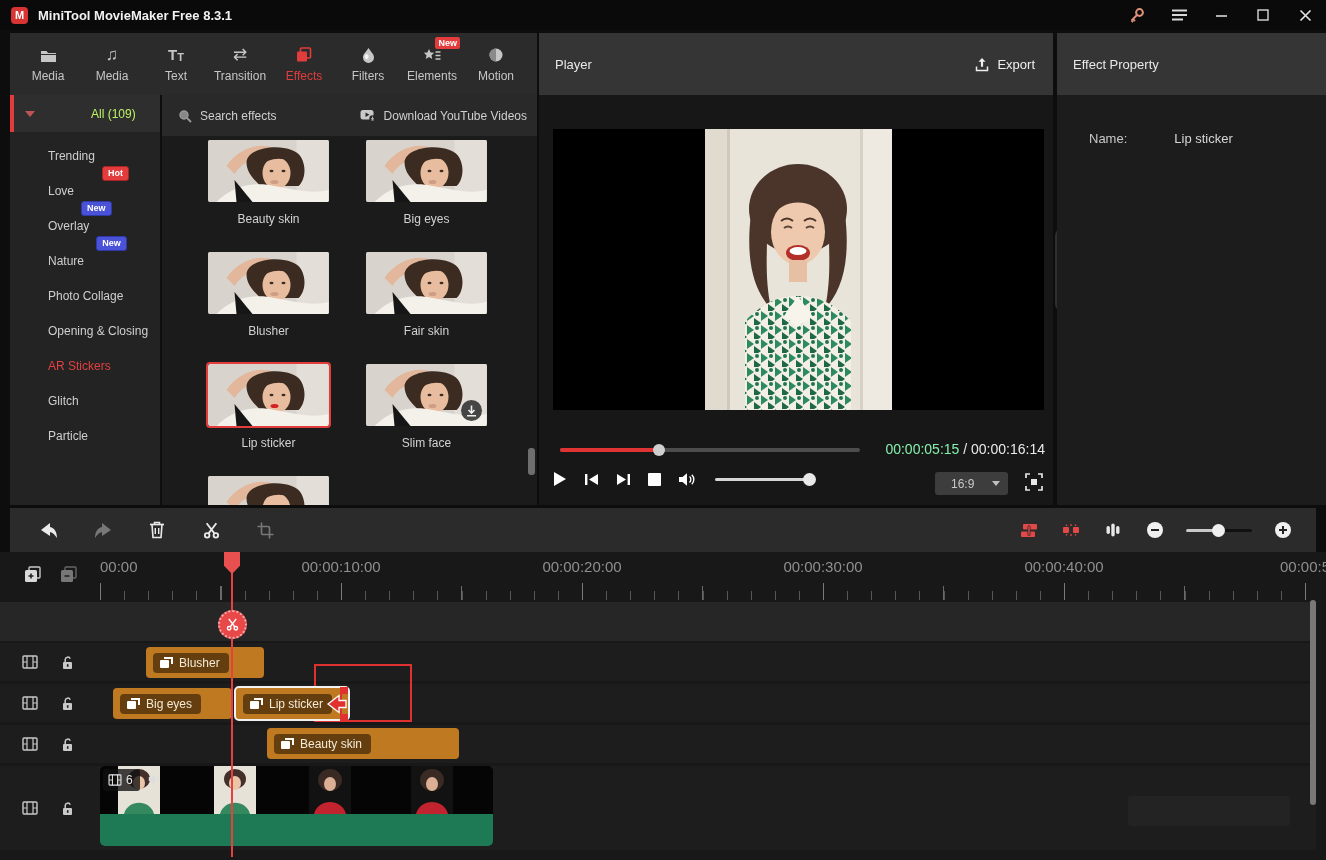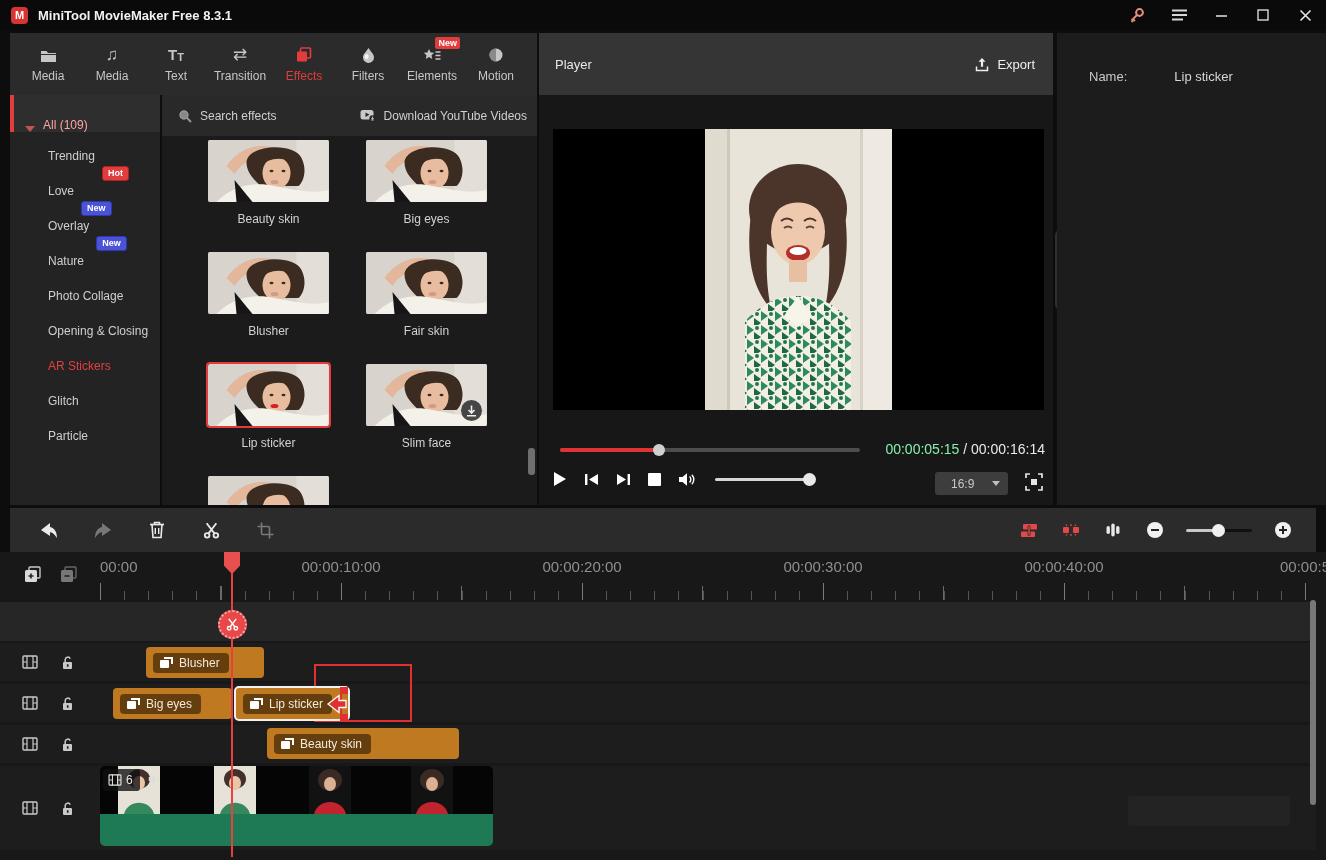--- a/index.html
+++ b/index.html
@@ -20,21 +20,21 @@
   .ribbon { left:10px; top:33px; width:527px; height:62px; background:#2b2b2b; display:flex; align-items:center; padding:0 6px; }
   .tab { position:relative; width:64px; height:56px; display:flex; flex-direction:column; align-items:center; justify-content:center; gap:6px; color:#c6c6c6; }
   .tab .ticon { height:18px; display:flex; align-items:flex-end; justify-content:center; }
   .tab.active { color:#e23c3c; }
   .tab .tlabel { font-size:12px; }
   .tab-badge { position:absolute; top:1px; right:4px; background:#e23c3c; color:#fff; font-size:9px; font-weight:bold; padding:1px 3px; border-radius:2px; }
   .uni { font-size:17px; color:#c6c6c6; line-height:1; }
 
   
   .sidebar { left:10px; top:95px; width:150px; height:410px; background:#232323; overflow:hidden; }
-  .side-head { position:relative; height:37px; background:#2e2e2e; display:flex; align-items:flex-end; color:#fca5a5; }
+  .side-head { position:relative; height:37px; background:#2e2e2e; display:flex; align-items:center; color:#bef264;gap:48px; }
   .side-head::before { content:""; position:absolute; left:0; top:0; bottom:0; width:4px; background:#e23c3c; }
   .tri { width:0; height:0; border-left:5px solid transparent; border-right:5px solid transparent; border-top:6px solid #c05454; margin:0 8px 0 15px; }
   .side-list { padding-top:6px; }
   .side-item { height:35px; display:flex; align-items:center; padding-left:38px; color:#cfcfcf; gap:7px; }
   .side-item.active { color:#e24040; }
   .badge { font-size:9px; font-weight:bold; color:#fff; padding:1.5px 5px; border-radius:3px; line-height:1.2;margin-top:36px; }
   .badge.hot { background:#e23c3c; border:1px solid #a82525; }
   .badge.new { background:#4a52d8; border:1px solid #3038a8; }
 
   
@@ -487,20 +487,23 @@
           <rect x="6" y="6" width="6" height="6" fill="#e6e6e6"></rect>
         </svg>
       </span>
   </div>
 
   <div class="abs collapse">
     <span>›</span>
   </div>
 
   <div class="abs props">
+    <div class="p-head">
+      <span>Effect Property</span>
+    </div>
     <div class="prop-row">
       <span>Name:</span>
       <span class="val">Lip sticker</span>
     </div>
   </div>
 
   <div class="abs ttools">
     <div class="tt-left">
       <span class="tt-btn">
           <svg width="20" height="17" viewBox="0 0 20 17">

